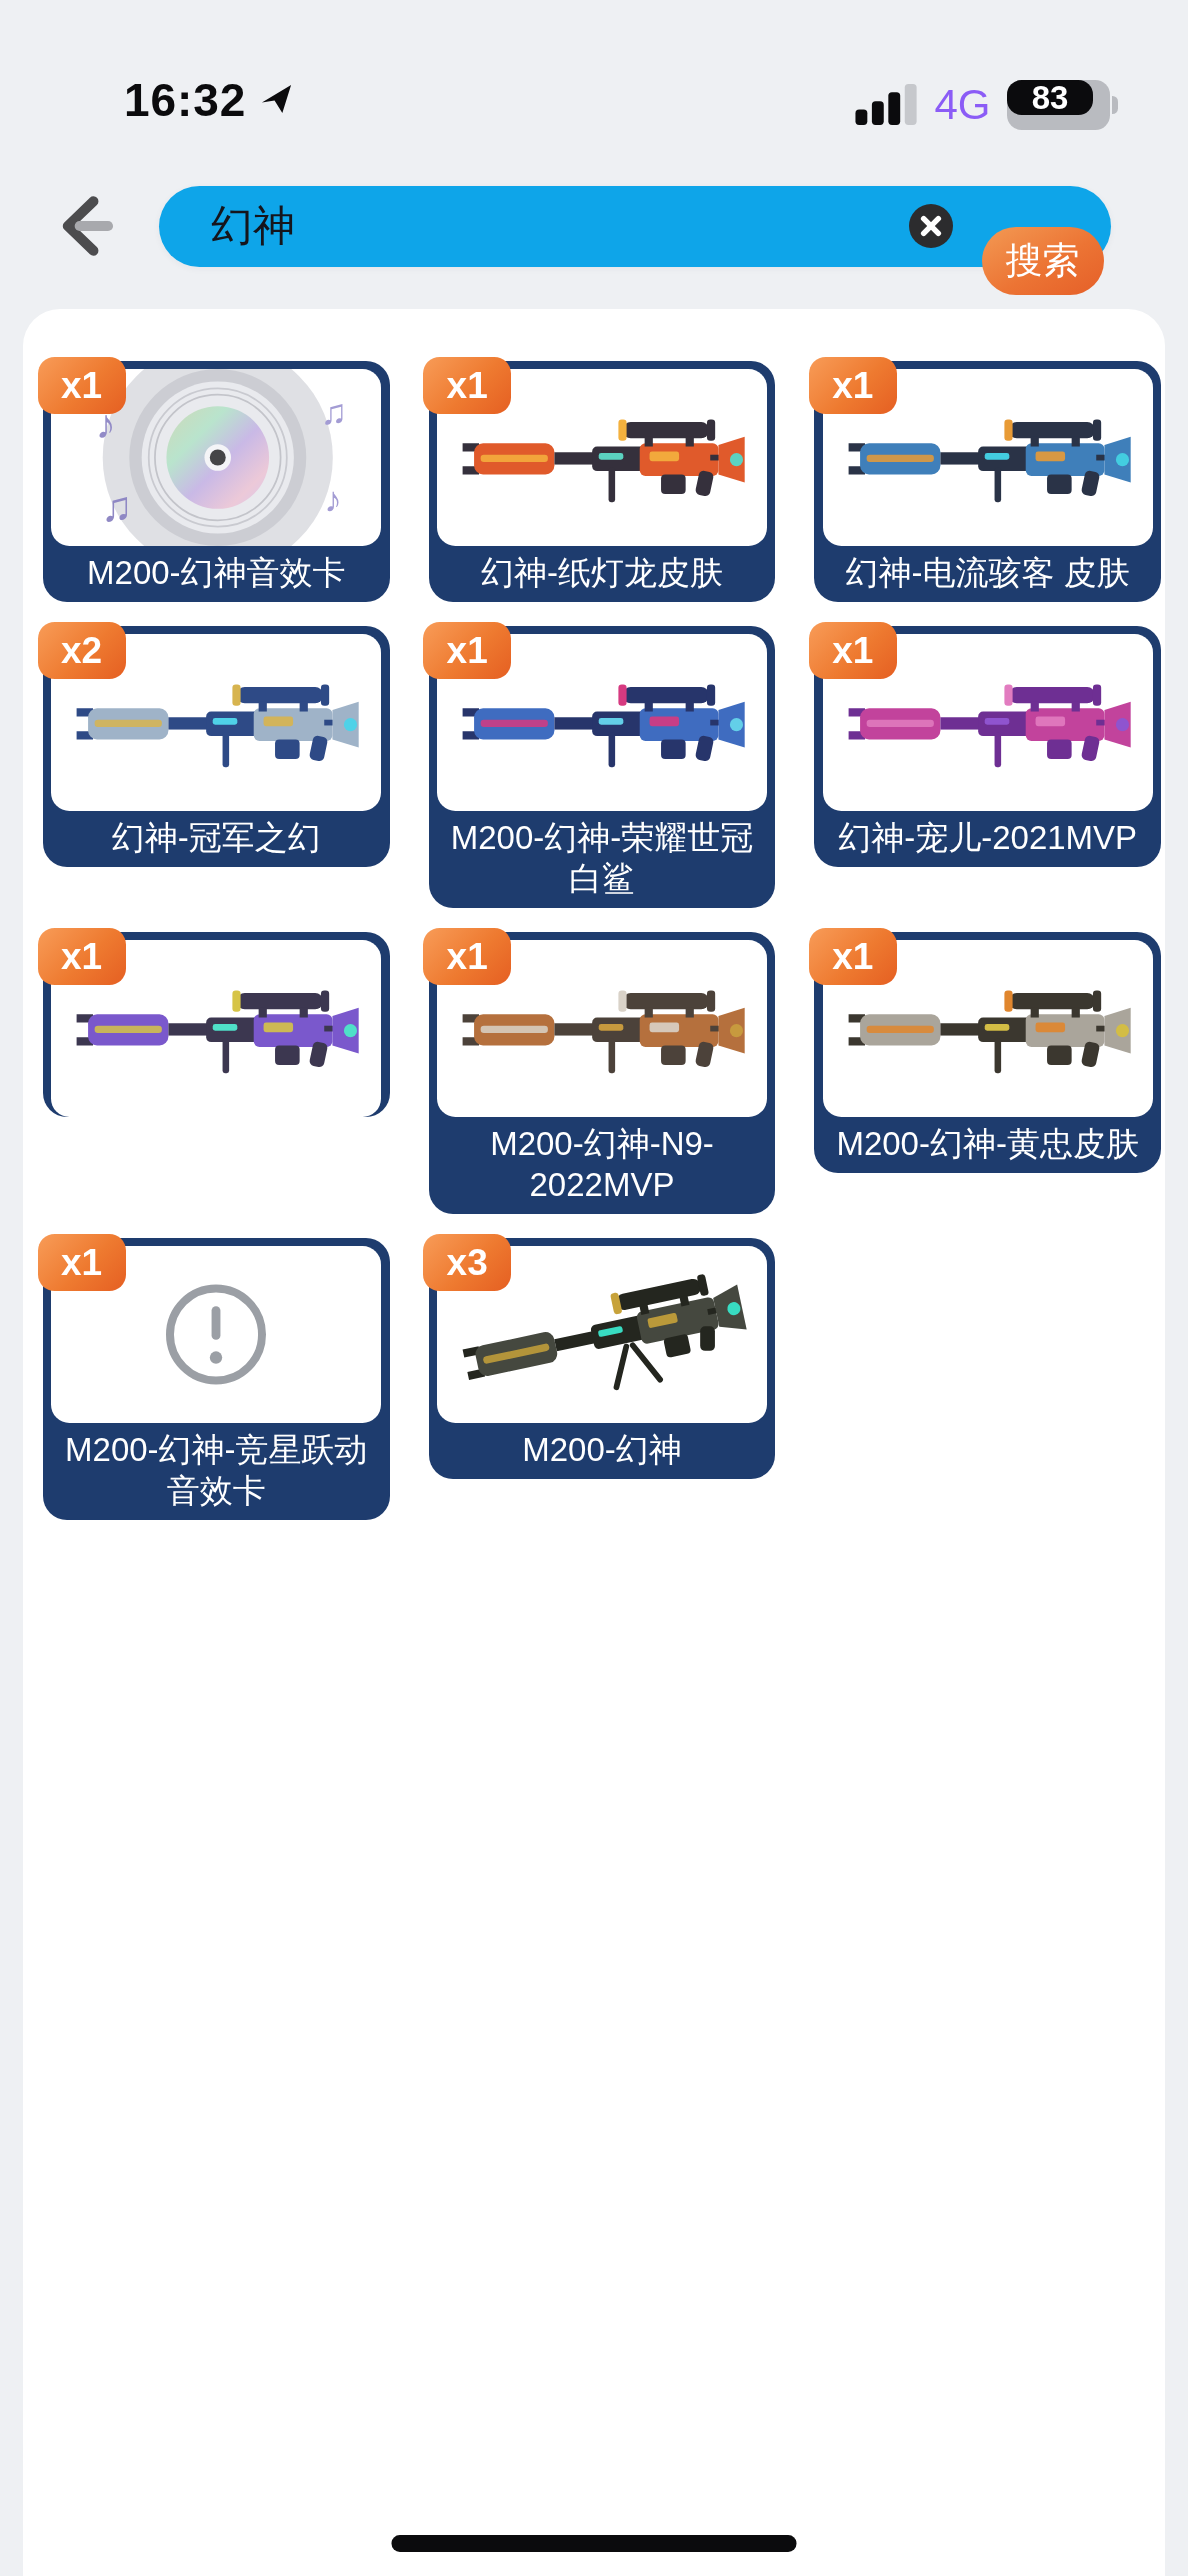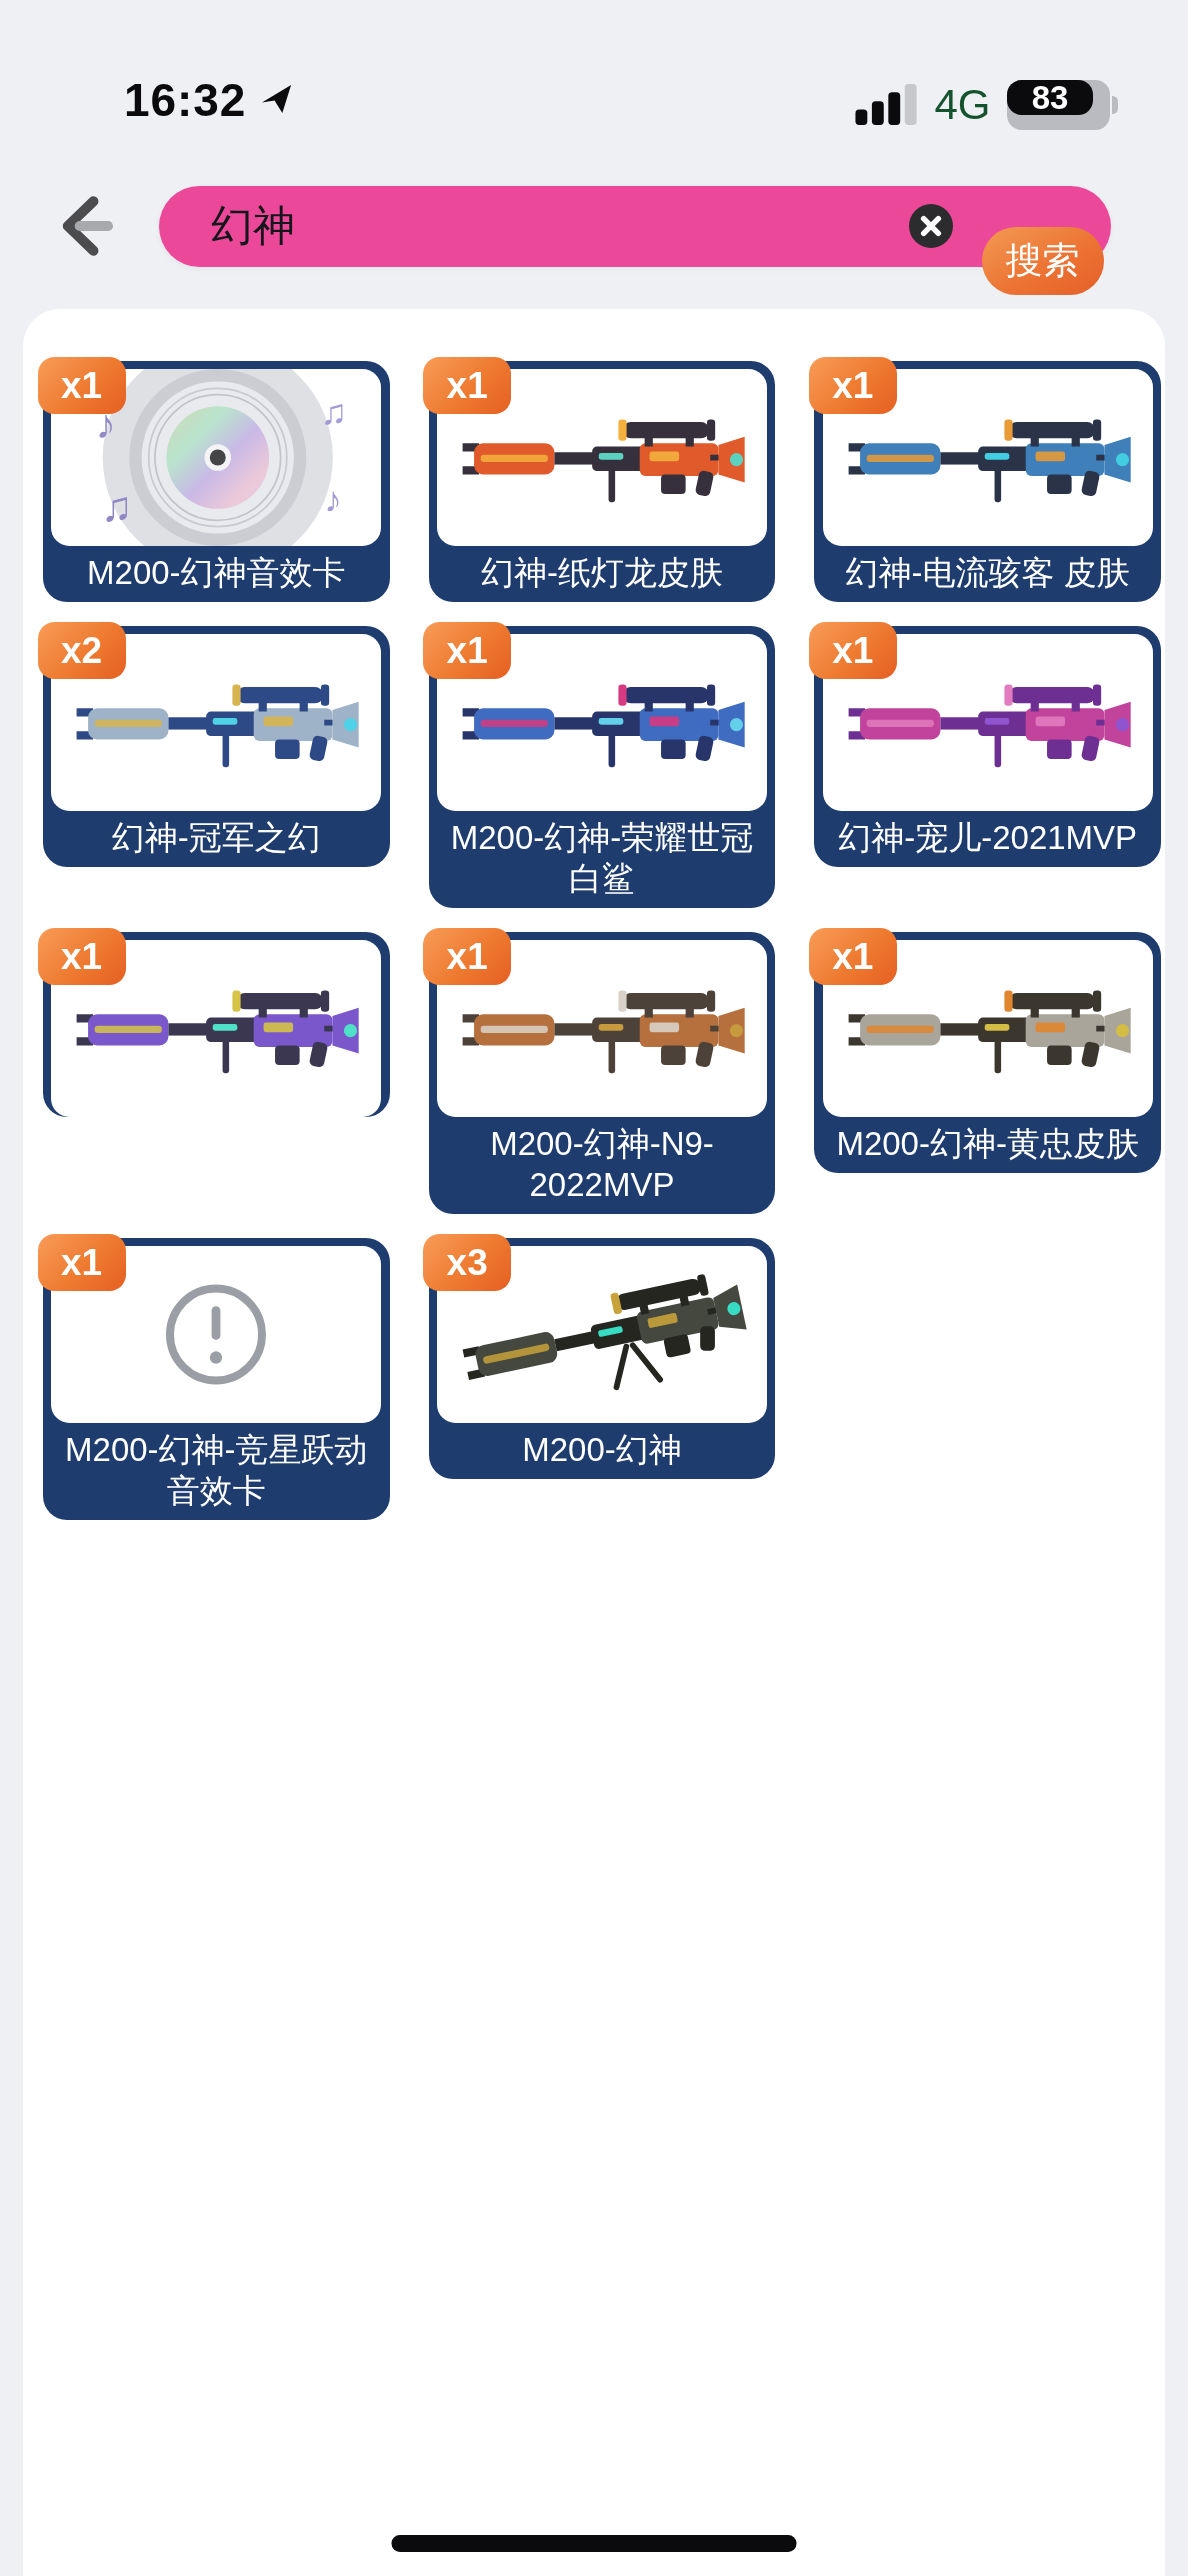--- a/index.html
+++ b/index.html
@@ -8,30 +8,30 @@
     position:relative;
     background:#eef0f3;
     font-family:"Liberation Sans","DejaVu Sans",sans-serif;
     overflow:hidden;
   }
   
   .statusbar { position:absolute; top:0; left:0; width:100%; height:120px;margin-top:32px; }
   .sb-left { position:absolute; left:124px; top:41px; display:flex; align-items:center; gap:13px; }
   .sb-time { font-size:46px; font-weight:700; color:#0b0b0d; letter-spacing:0.9px; }
   .sb-right { position:absolute; right:78px; top:48px; display:flex; align-items:center; gap:16.6px; }
-  .sb-4g { font-size:42px; font-weight:500; color:#14532d; }
+  .sb-4g { font-size:42px; font-weight:500; color:#8b5cf6; }
   .battery { position:relative; width:103px; height:50px; border-radius:14.7px; background:#b9bbc0; overflow:visible; }
   .battery .fill { position:absolute; left:0; top:0; width:86px; height:35px; border-radius:14.7px; background:#0b0b0d;
     display:flex; align-items:center; justify-content:center; }
   .battery .pct { color:#fff; font-size:33px; font-weight:700; }
   .battery .nub { position:absolute; right:-8.3px; top:15.7px; width:6.4px; height:18.4px; border-radius:0 5.5px 5.5px 0; background:#b9bbc0; }
   
   .searchrow { position:absolute; top:184px; left:0; width:100%; height:85px; }
   .back { position:absolute; left:55px; top:9.2px; width:64px; height:66px; cursor:pointer; }
-  .pill { position:absolute; left:159px; top:1.8px; width:952px; height:81px; background:#ec4899; border-radius:41px;
+  .pill { position:absolute; left:159px; top:1.8px; width:952px; height:81px; background:#0ea5e9; border-radius:41px;
     box-shadow:0 1.8px 7.4px rgba(40,50,80,.05); }
   .query { position:absolute; left:52px; top:0; height:81px; display:flex; align-items:center;
     font-size:42px; font-weight:500; color:#15151c; }
   .clear { position:absolute; right:158px; top:18.4px; width:44px; height:44px; border-radius:50%; background:#2c2c2e;
     display:flex; align-items:center; justify-content:center; cursor:pointer; }
   .searchbtn { position:absolute; right:7.4px; top:6.4px; width:122px; height:68px; border-radius:34px;
     background:linear-gradient(150deg,#f39a54 0%,#ec7434 55%,#e55f28 100%);
     display:flex; align-items:center; justify-content:center;
     color:#fff; font-size:37px; font-weight:500; cursor:pointer;margin-top:35px; }
   

